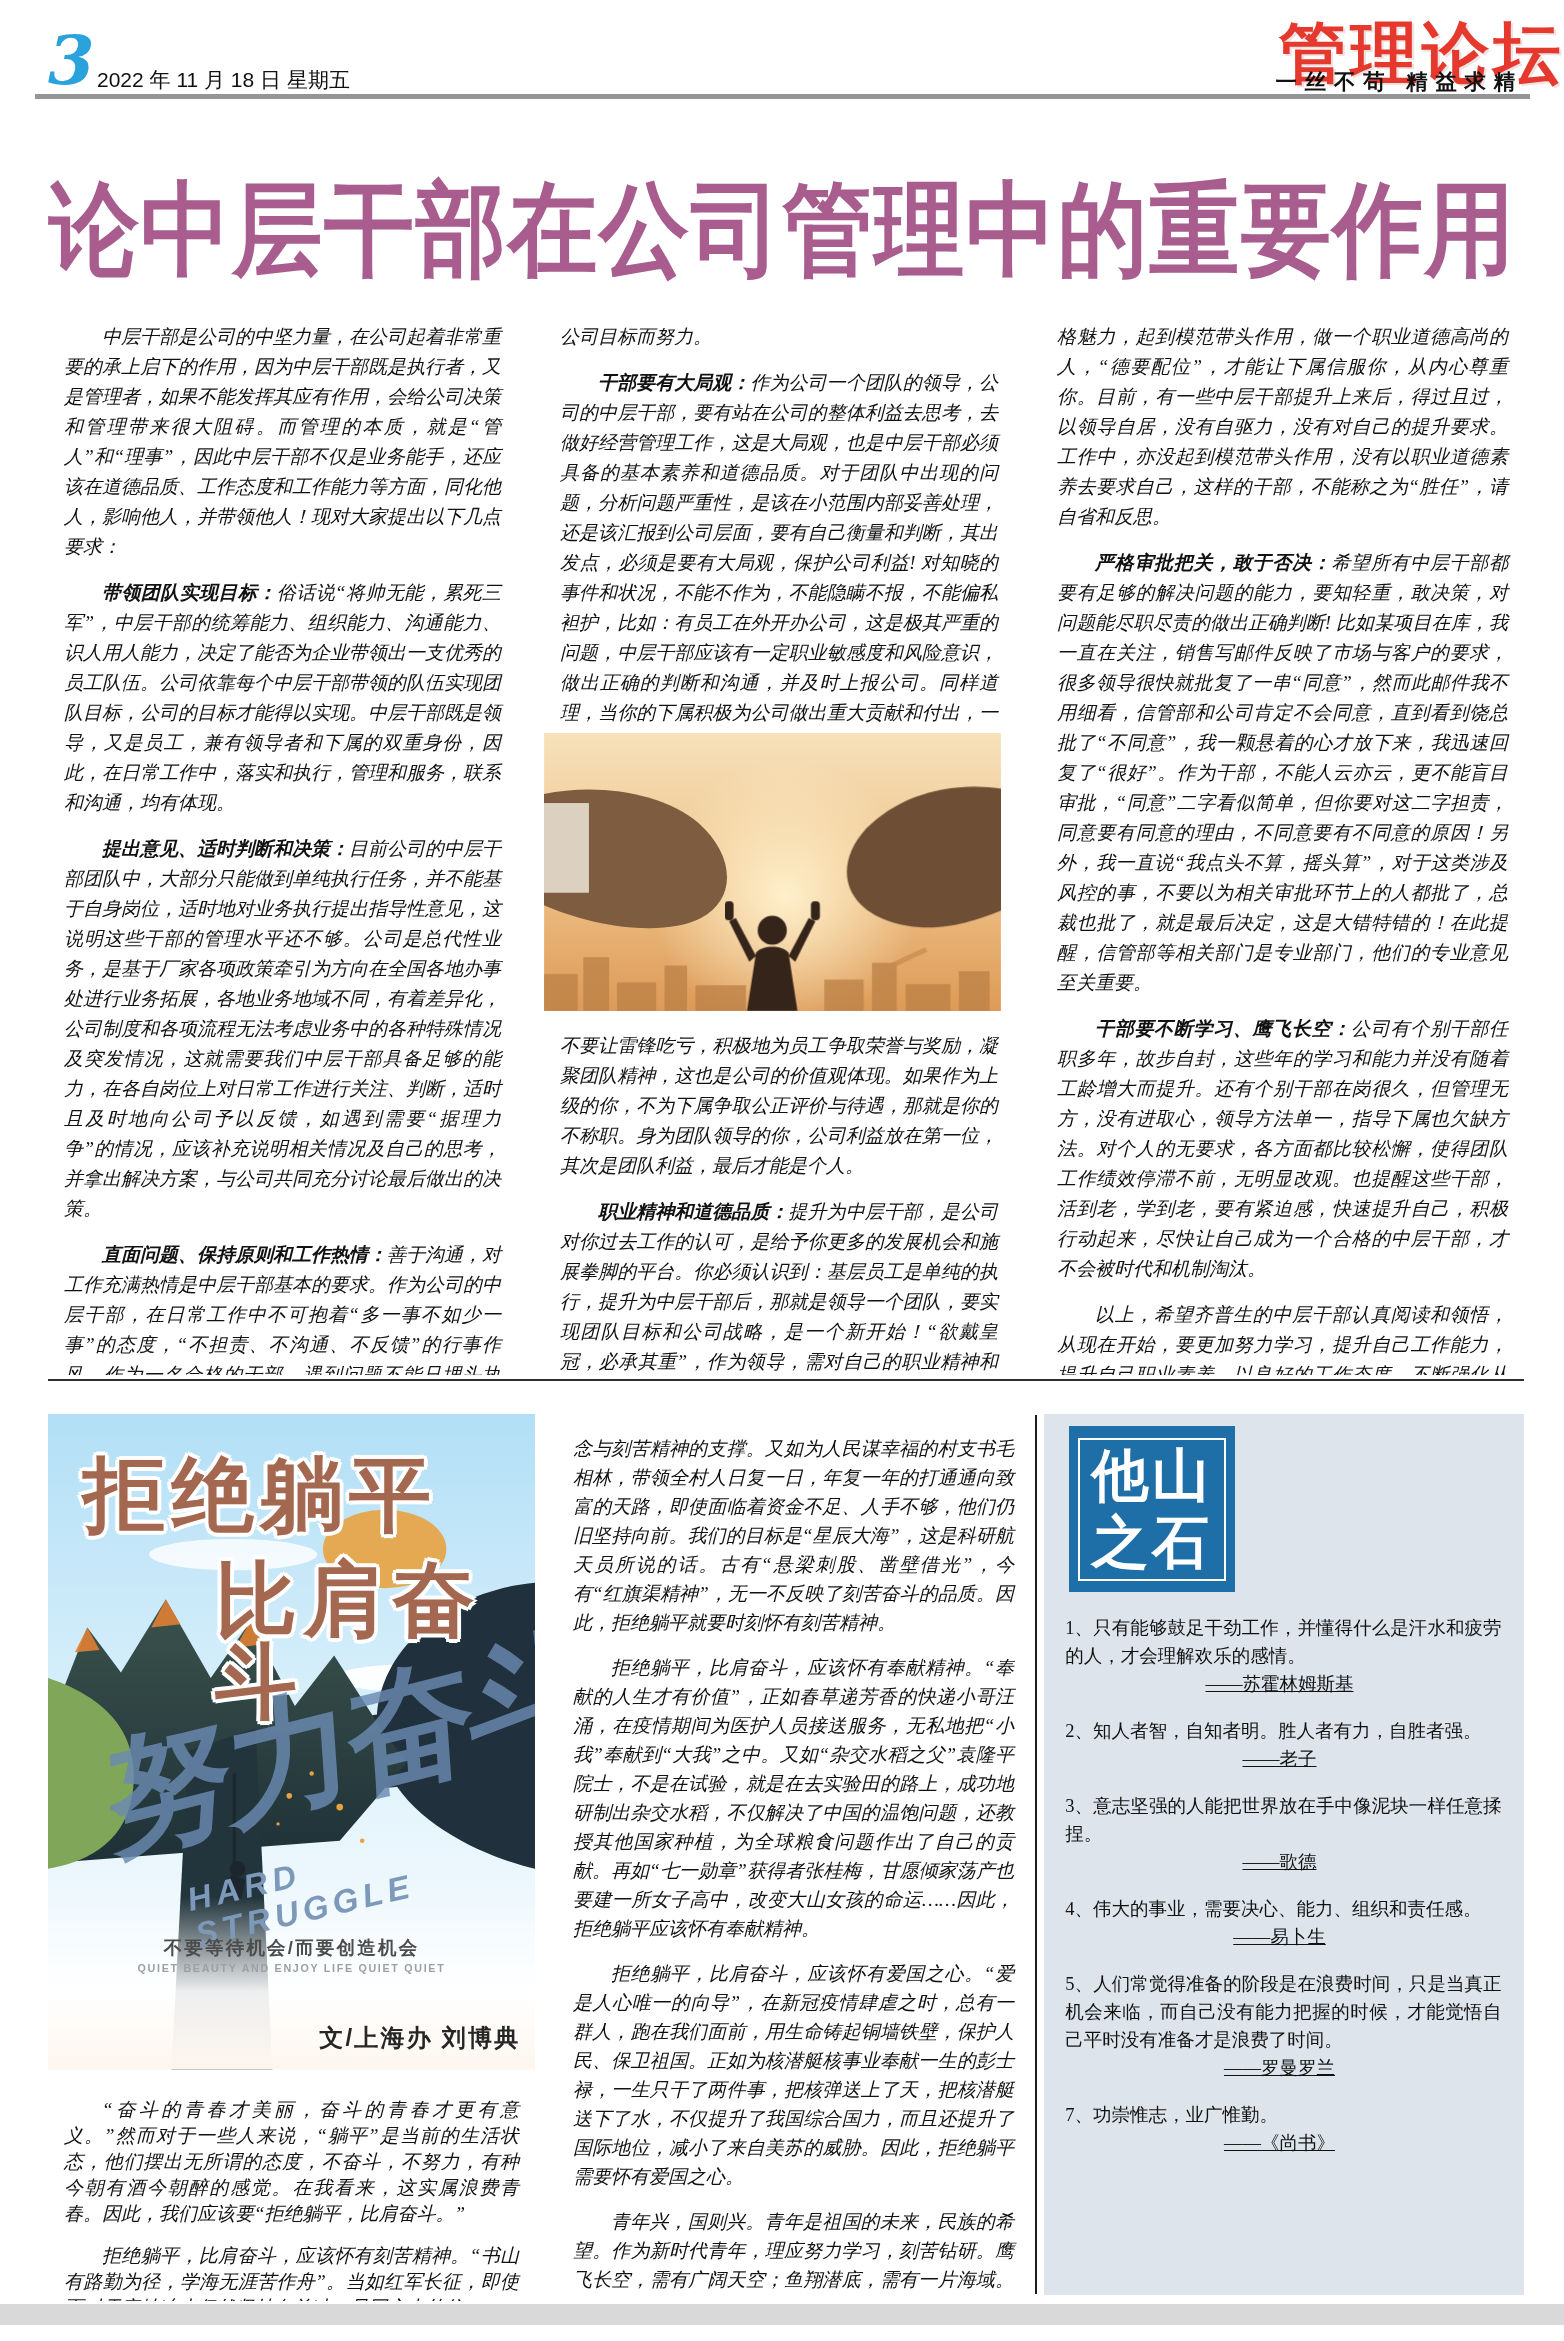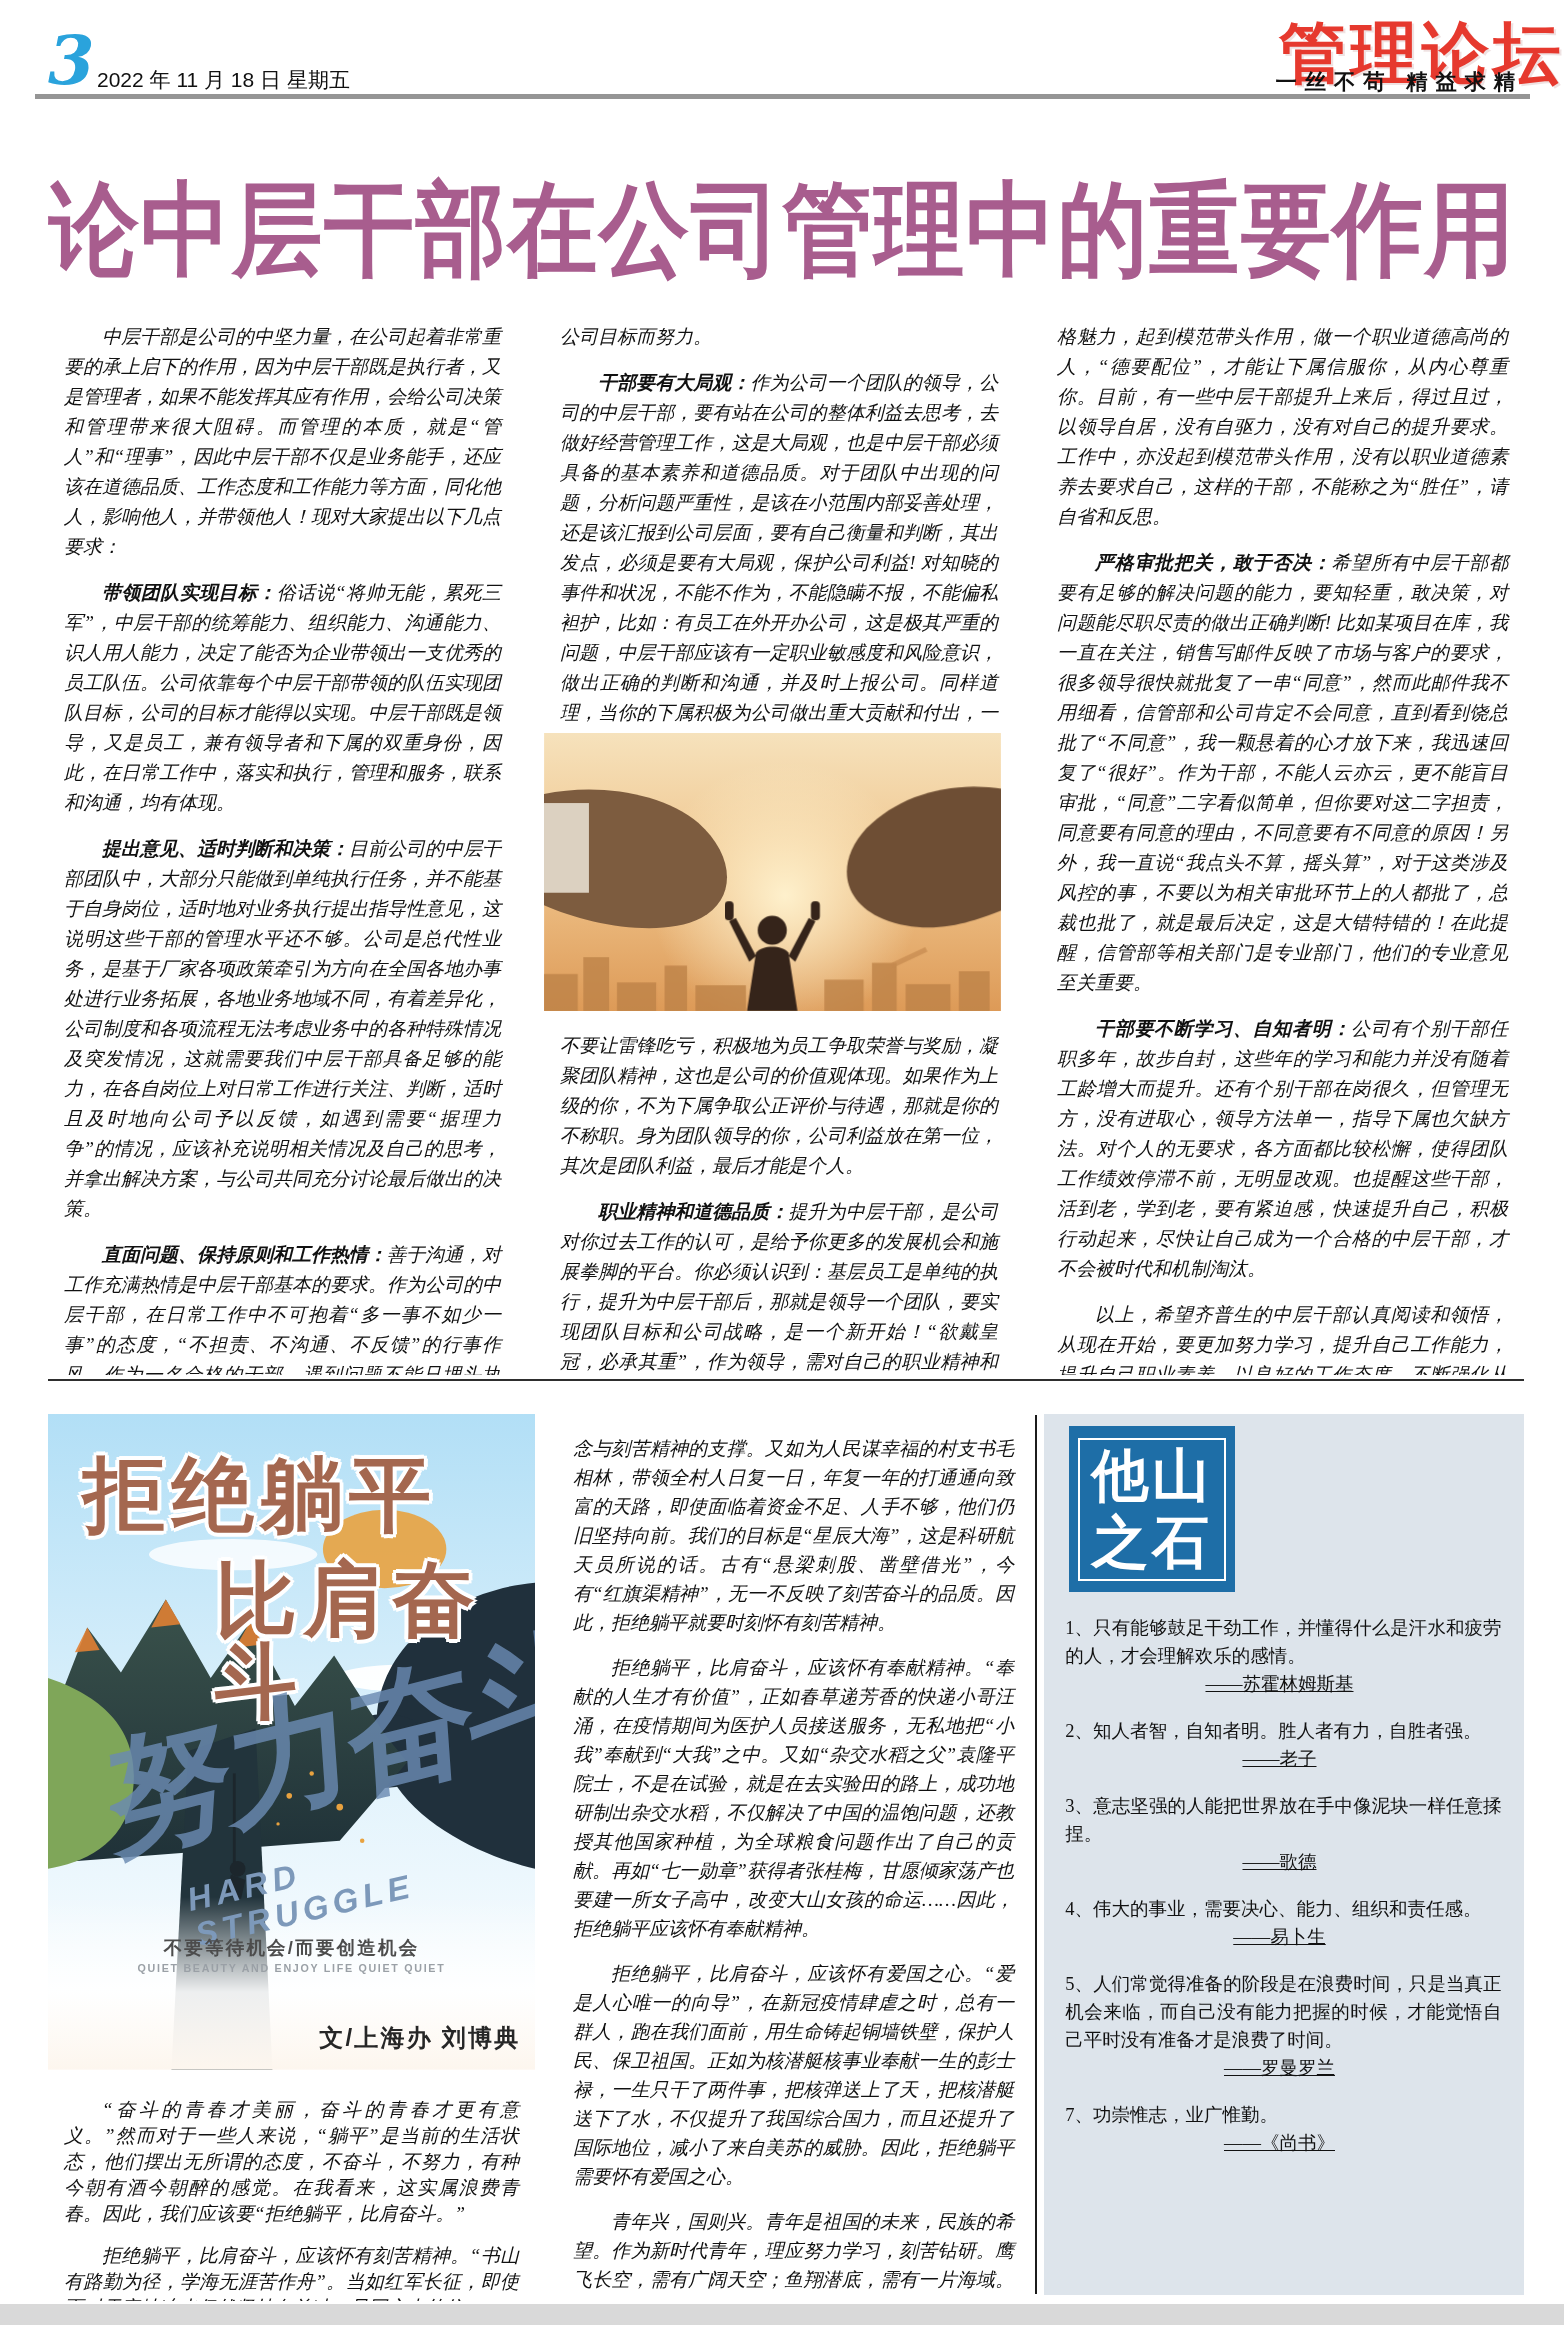--- a/index.html
+++ b/index.html
@@ -154,21 +154,21 @@
     </div>
     <div class="col2bottom">
         <p class="para cont">不要让雷锋吃亏，积极地为员工争取荣誉与奖励，凝聚团队精神，这也是公司的价值观体现。如果作为上级的你，不为下属争取公正评价与待遇，那就是你的不称职。身为团队领导的你，公司利益放在第一位，其次是团队利益，最后才能是个人。</p>
         <p class="para"><b class="lead">职业精神和道德品质：</b>提升为中层干部，是公司对你过去工作的认可，是给予你更多的发展机会和施展拳脚的平台。你必须认识到：基层员工是单纯的执行，提升为中层干部后，那就是领导一个团队，要实现团队目标和公司战略，是一个新开始！“欲戴皇冠，必承其重”，作为领导，需对自己的职业精神和道德品质提出更高要求，更加努力的工作，更加严格的要求自己，迅速提高自己的领导力、工作能力和人</p>
       </div>
   </div>
 
   <div class="col col3">
       <p class="para cont">格魅力，起到模范带头作用，做一个职业道德高尚的人，“德要配位”，才能让下属信服你，从内心尊重你。目前，有一些中层干部提升上来后，得过且过，以领导自居，没有自驱力，没有对自己的提升要求。工作中，亦没起到模范带头作用，没有以职业道德素养去要求自己，这样的干部，不能称之为“胜任”，请自省和反思。</p>
       <p class="para"><b class="lead">严格审批把关，敢于否决：</b>希望所有中层干部都要有足够的解决问题的能力，要知轻重，敢决策，对问题能尽职尽责的做出正确判断! 比如某项目在库，我一直在关注，销售写邮件反映了市场与客户的要求，很多领导很快就批复了一串“同意”，然而此邮件我不用细看，信管部和公司肯定不会同意，直到看到饶总批了“不同意”，我一颗悬着的心才放下来，我迅速回复了“很好”。作为干部，不能人云亦云，更不能盲目审批，“同意”二字看似简单，但你要对这二字担责，同意要有同意的理由，不同意要有不同意的原因！另外，我一直说“我点头不算，摇头算”，对于这类涉及风控的事，不要以为相关审批环节上的人都批了，总裁也批了，就是最后决定，这是大错特错的！在此提醒，信管部等相关部门是专业部门，他们的专业意见至关重要。</p>
-      <p class="para"><b class="lead">干部要不断学习、自知者明：</b>公司有个别干部任职多年，故步自封，这些年的学习和能力并没有随着工龄增大而提升。还有个别干部在岗很久，但管理无方，没有进取心，领导方法单一，指导下属也欠缺方法。对个人的无要求，各方面都比较松懈，使得团队工作绩效停滞不前，无明显改观。也提醒这些干部，活到老，学到老，要有紧迫感，快速提升自己，积极行动起来，尽快让自己成为一个合格的中层干部，才不会被时代和机制淘汰。</p>
+      <p class="para"><b class="lead">干部要不断学习、鹰飞长空：</b>公司有个别干部任职多年，故步自封，这些年的学习和能力并没有随着工龄增大而提升。还有个别干部在岗很久，但管理无方，没有进取心，领导方法单一，指导下属也欠缺方法。对个人的无要求，各方面都比较松懈，使得团队工作绩效停滞不前，无明显改观。也提醒这些干部，活到老，学到老，要有紧迫感，快速提升自己，积极行动起来，尽快让自己成为一个合格的中层干部，才不会被时代和机制淘汰。</p>
       <p class="para">以上，希望齐普生的中层干部认真阅读和领悟，从现在开始，要更加努力学习，提升自己工作能力，提升自己职业素养，以良好的工作态度，不断强化从工作中进行思考的能力。遇事多思考、少抱怨，保持积极向上的工作热情和沟通模式，以结果为导向，提高自己的团队绩效，提高公司整体竞争力，为公司做出应有贡献，成就个人的职业发展!</p>
     </div>
 
   <div class="section-rule"></div>
 
   <div class="poster">
     <svg width="487" height="656" viewBox="0 0 868 1168" xmlns="http://www.w3.org/2000/svg">
       <defs>
         <linearGradient id="fog" x1="0" y1="0" x2="0" y2="1">
           <stop offset="0" stop-color="#ffffff" stop-opacity="0"></stop>

